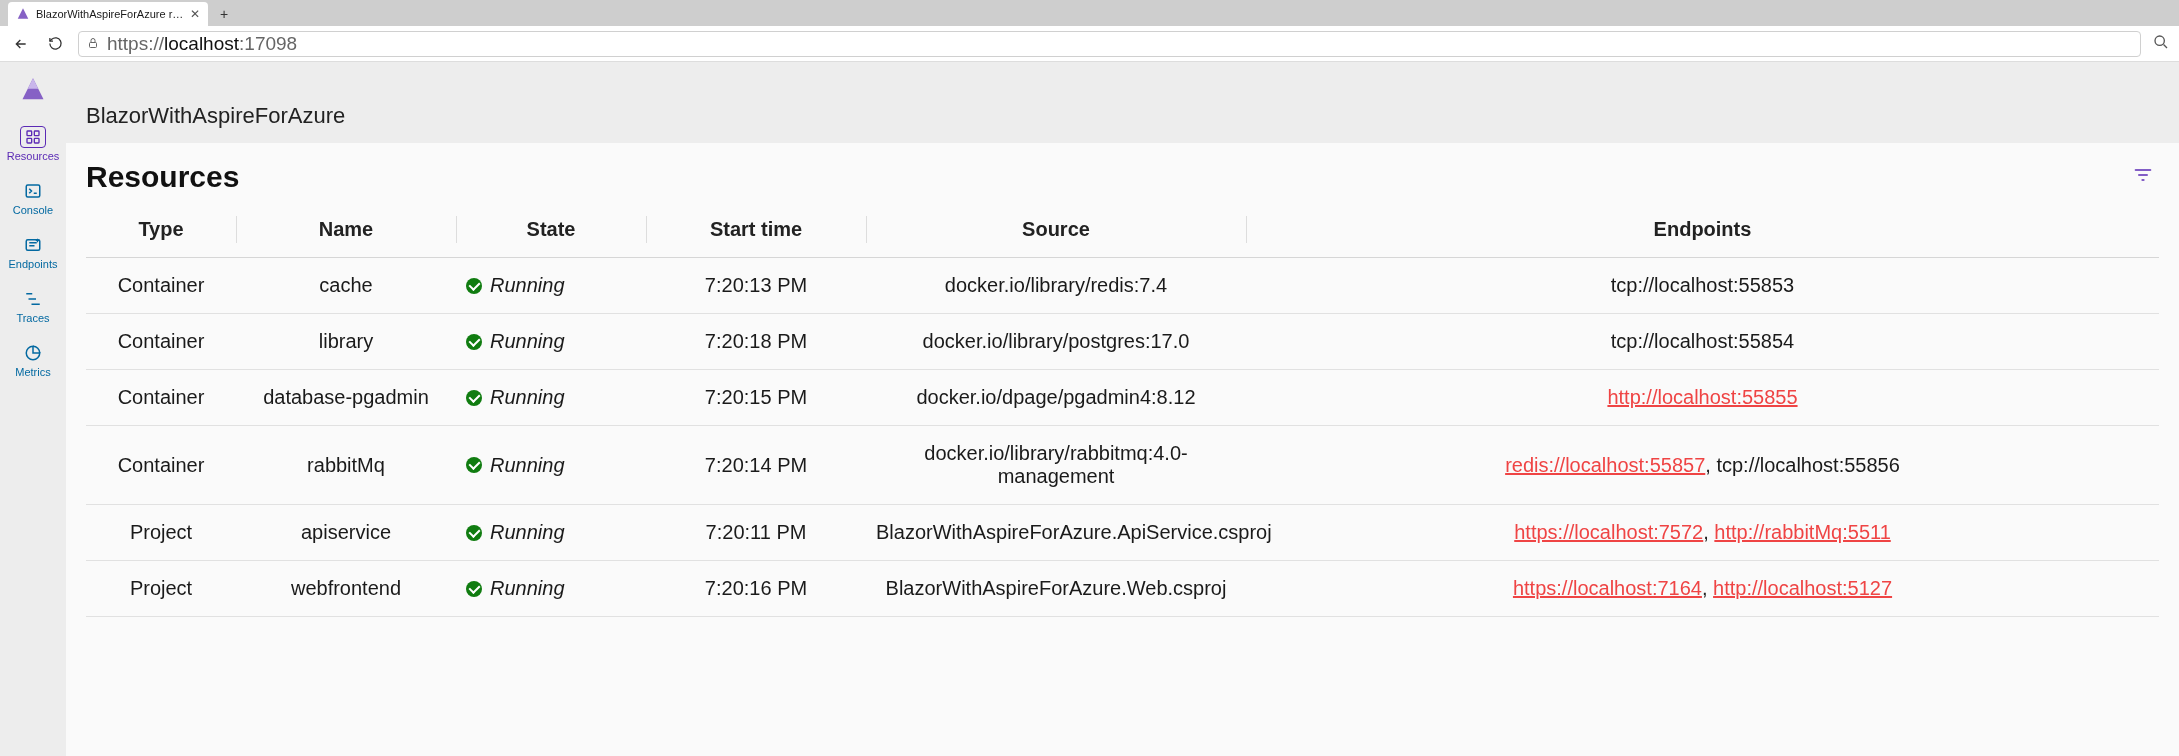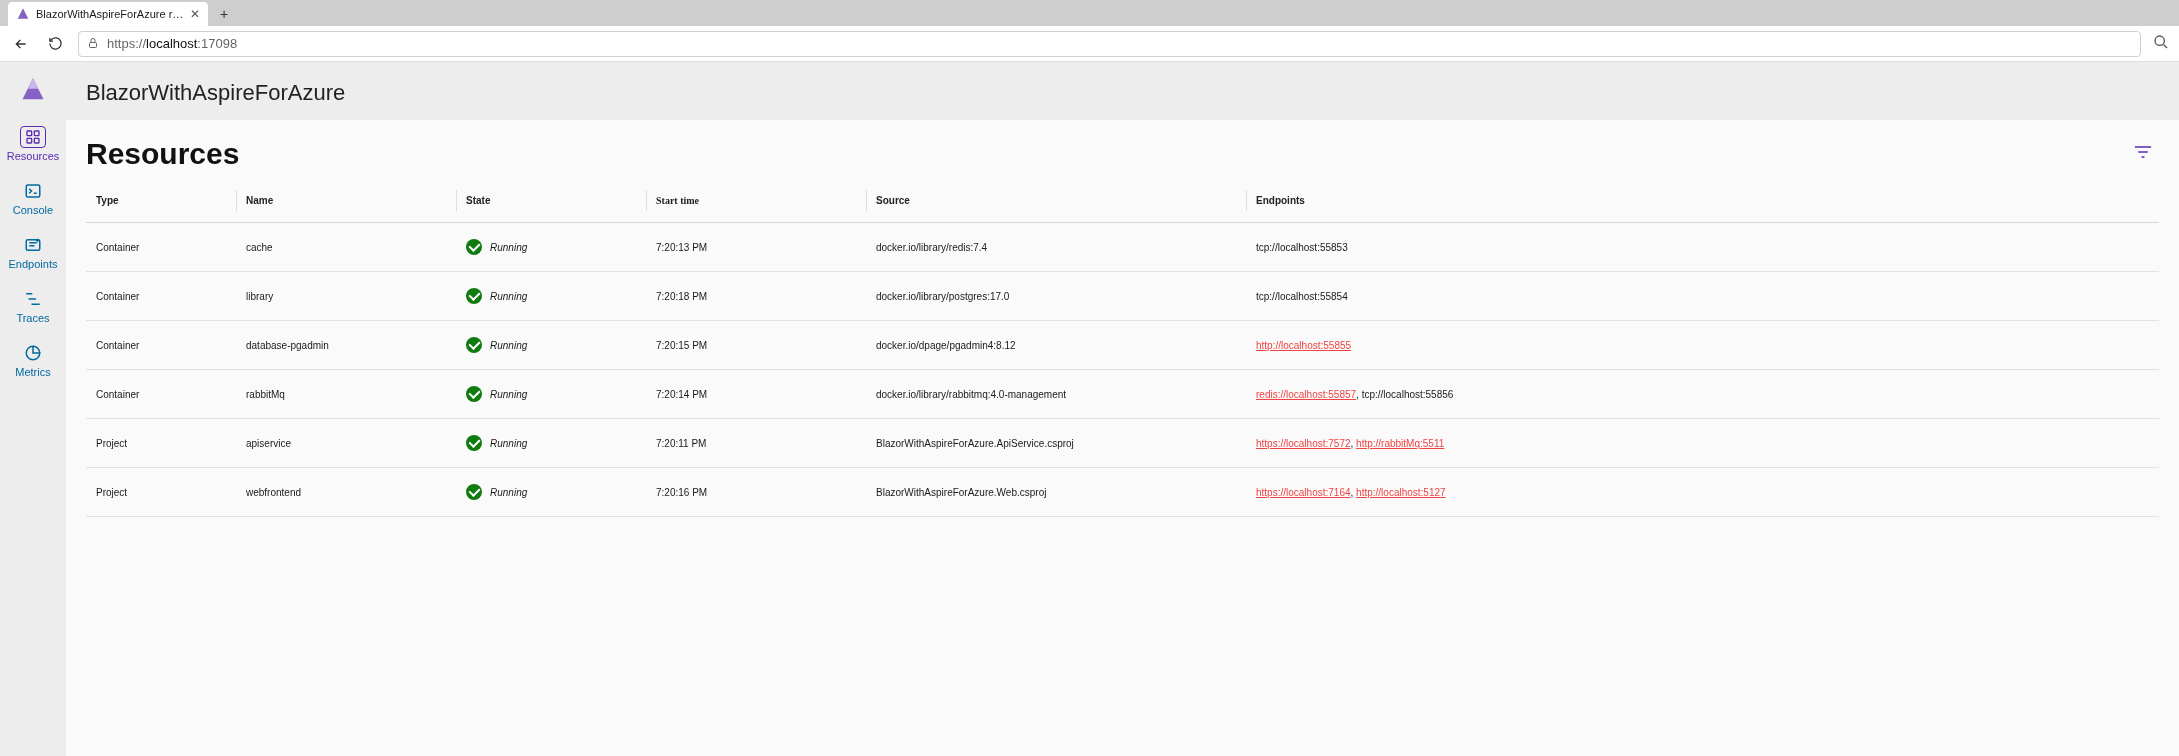--- a/index.html
+++ b/index.html
@@ -7,48 +7,48 @@
   .browser-chrome { background: #cecece; height: 26px; display: flex; align-items: flex-end; }
   .tab { background: #fff; height: 24px; display: flex; align-items: center; padding: 0 8px; margin-left: 8px; border-radius: 4px 4px 0 0; min-width: 180px; max-width: 200px; gap: 6px; }
   .tab-favicon { width: 14px; height: 14px; display: flex; align-items: center; justify-content: center; }
   .tab-title { font-size: 11px; white-space: nowrap; overflow: hidden; text-overflow: ellipsis; flex: 1; }
   .tab-close { font-size: 12px; color: #555; cursor: pointer; }
   .tab-new { width: 24px; height: 24px; display: flex; align-items: center; justify-content: center; color: #333; font-size: 14px; cursor: pointer; margin-left: 4px; }
   .addr-bar { background: #fff; height: 36px; display: flex; align-items: center; padding: 0 10px; gap: 12px; border-bottom: 1px solid #ddd;}
   .nav-btn { width: 22px; height: 22px; display: flex; align-items: center; justify-content: center; color: #333; cursor: pointer; }
   .url-field { flex: 1; display: flex; align-items: center; border: 1px solid #d0d0d0; border-radius: 4px; height: 26px; padding: 0 8px; gap: 8px; }
   .lock-icon { color: #666; }
-  .url-text { font-size: 13px; color: #666; }
+  .url-text { font-size: 19px; color: #666; }
   .url-host { color: #111; }
   .search-btn { color: #555; cursor: pointer; }
 
   .app { display: flex; height: calc(756px - 26px - 36px); }
   .sidebar { width: 66px; background: #ededed; display: flex; flex-direction: column; align-items: center; padding-top: 14px; gap: 6px; }
   .logo { width: 28px; height: 28px; margin-bottom: 10px; }
   .side-item { width: 60px; display: flex; flex-direction: column; align-items: center; gap: 2px; padding: 6px 0; cursor: pointer; border-radius: 4px; color: #0369a1; }
   .side-item.active { color: #5b2ab5; }
   .side-item.active .side-icon { border: 1px solid #5b2ab5; border-radius:4px; }
   .side-icon { width: 26px; height: 22px; display: flex; align-items: center; justify-content: center; }
   .side-label { font-size: 11px; }
 
   .main { flex: 1; display: flex; flex-direction: column; background: #ededed; }
-  .app-title-bar { padding: 18px 20px 14px 20px; font-size: 22px; font-weight: 400; color: #222; }
+  .app-title-bar { padding: 18px 20px 14px 20px; font-size: 22px; font-weight: 400; color: #222; margin-top: 23px; }
   .content { flex: 1; background: #fafafa; padding: 16px 20px 0 20px; display:flex; flex-direction:column;}
   .page-head { display: flex; align-items: center; justify-content: space-between; margin-bottom: 8px;}
   .page-title { font-size: 30px; font-weight: 700; color: #111; }
   .filter-btn { color: #5b2ab5; cursor: pointer; padding:6px; }
 
   .table { width: 100%; border-collapse: collapse; table-layout: fixed; }
-  .table th, .table td { text-align: left; padding: 16px 10px; font-size: 10px; border-bottom: 1px solid #e1e1e1; vertical-align: middle;}
+  .table th, .table td { text-align: center; padding: 16px 10px; font-size: 20px; border-bottom: 1px solid #e1e1e1; vertical-align: middle;}
   .table th { font-weight: 600; color: #222; border-bottom: 1px solid #d6d6d6; position:relative;}
   .table th:not(:first-child)::before { content:""; position:absolute; left:0; top:25%; height:50%; border-left:1px solid #ddd;}
   .col-type { width: 150px; }
   .col-name { width: 220px; }
   .col-state { width: 190px; }
-  .col-start { width: 220px; font-family: Liberation Serif, serif; }
+  .col-start { width: 220px; }
   .col-source { width: 380px; }
   .col-endpoints { }
   .state-cell { display: flex; align-items: center; gap: 8px; font-style: italic; }
   .state-dot { width: 16px; height: 16px; border-radius: 50%; background: #107c10; display: flex; align-items: center; justify-content: center; }
   .state-dot::after { content:""; width:5px; height:8px; border:solid #fff; border-width:0 2px 2px 0; transform: rotate(45deg); margin-top:-2px;}
   .ep a { color: #ef4444; text-decoration: underline; }
   .ep .sep { color: #222; }
 </style>
 </head>
 <body>

